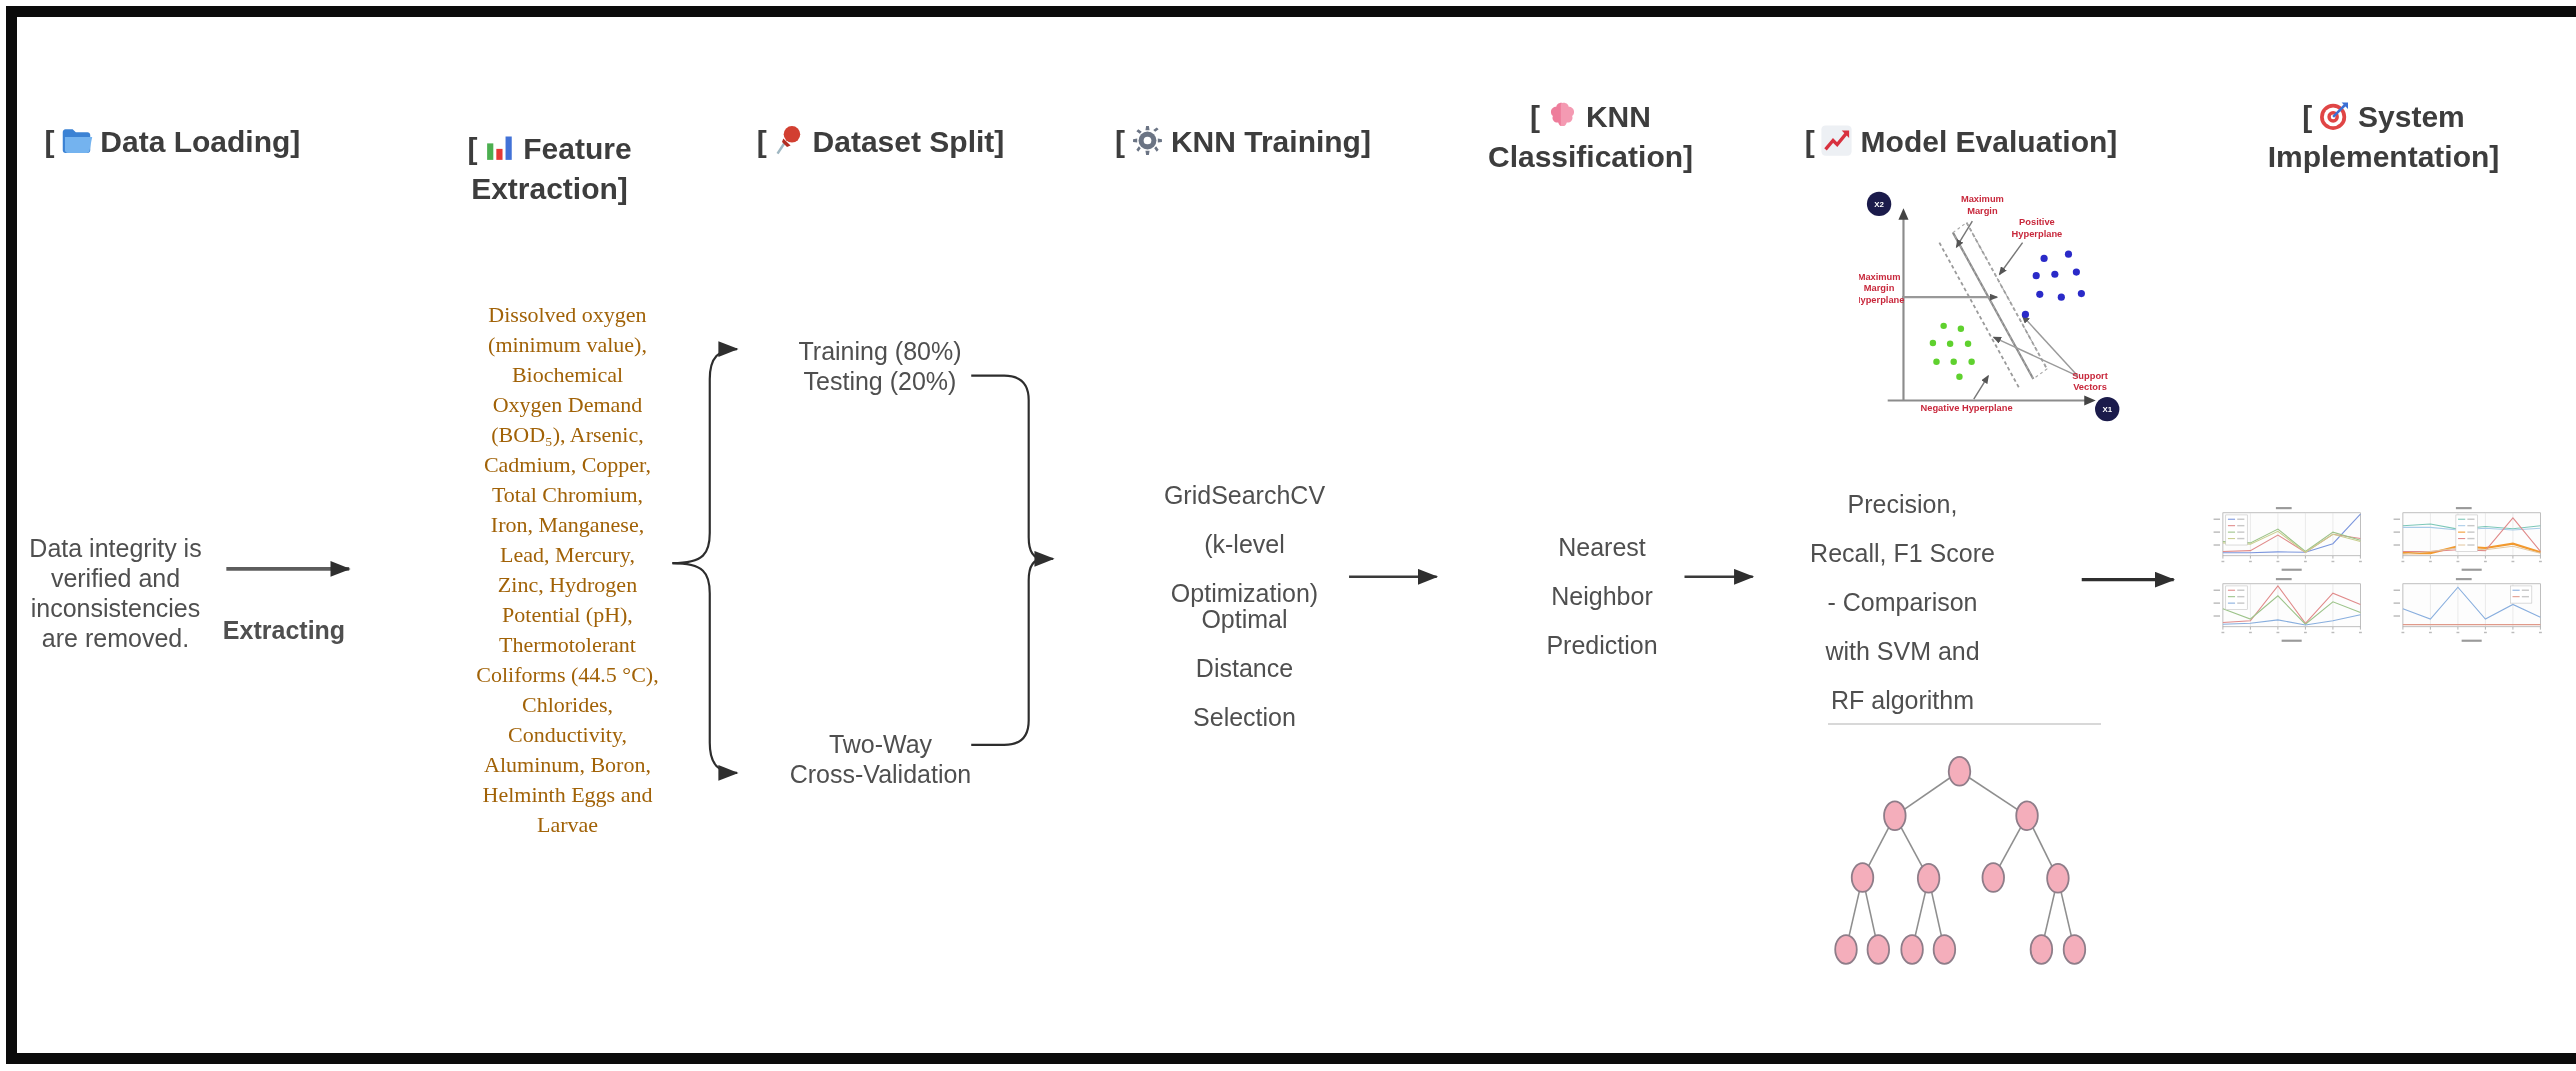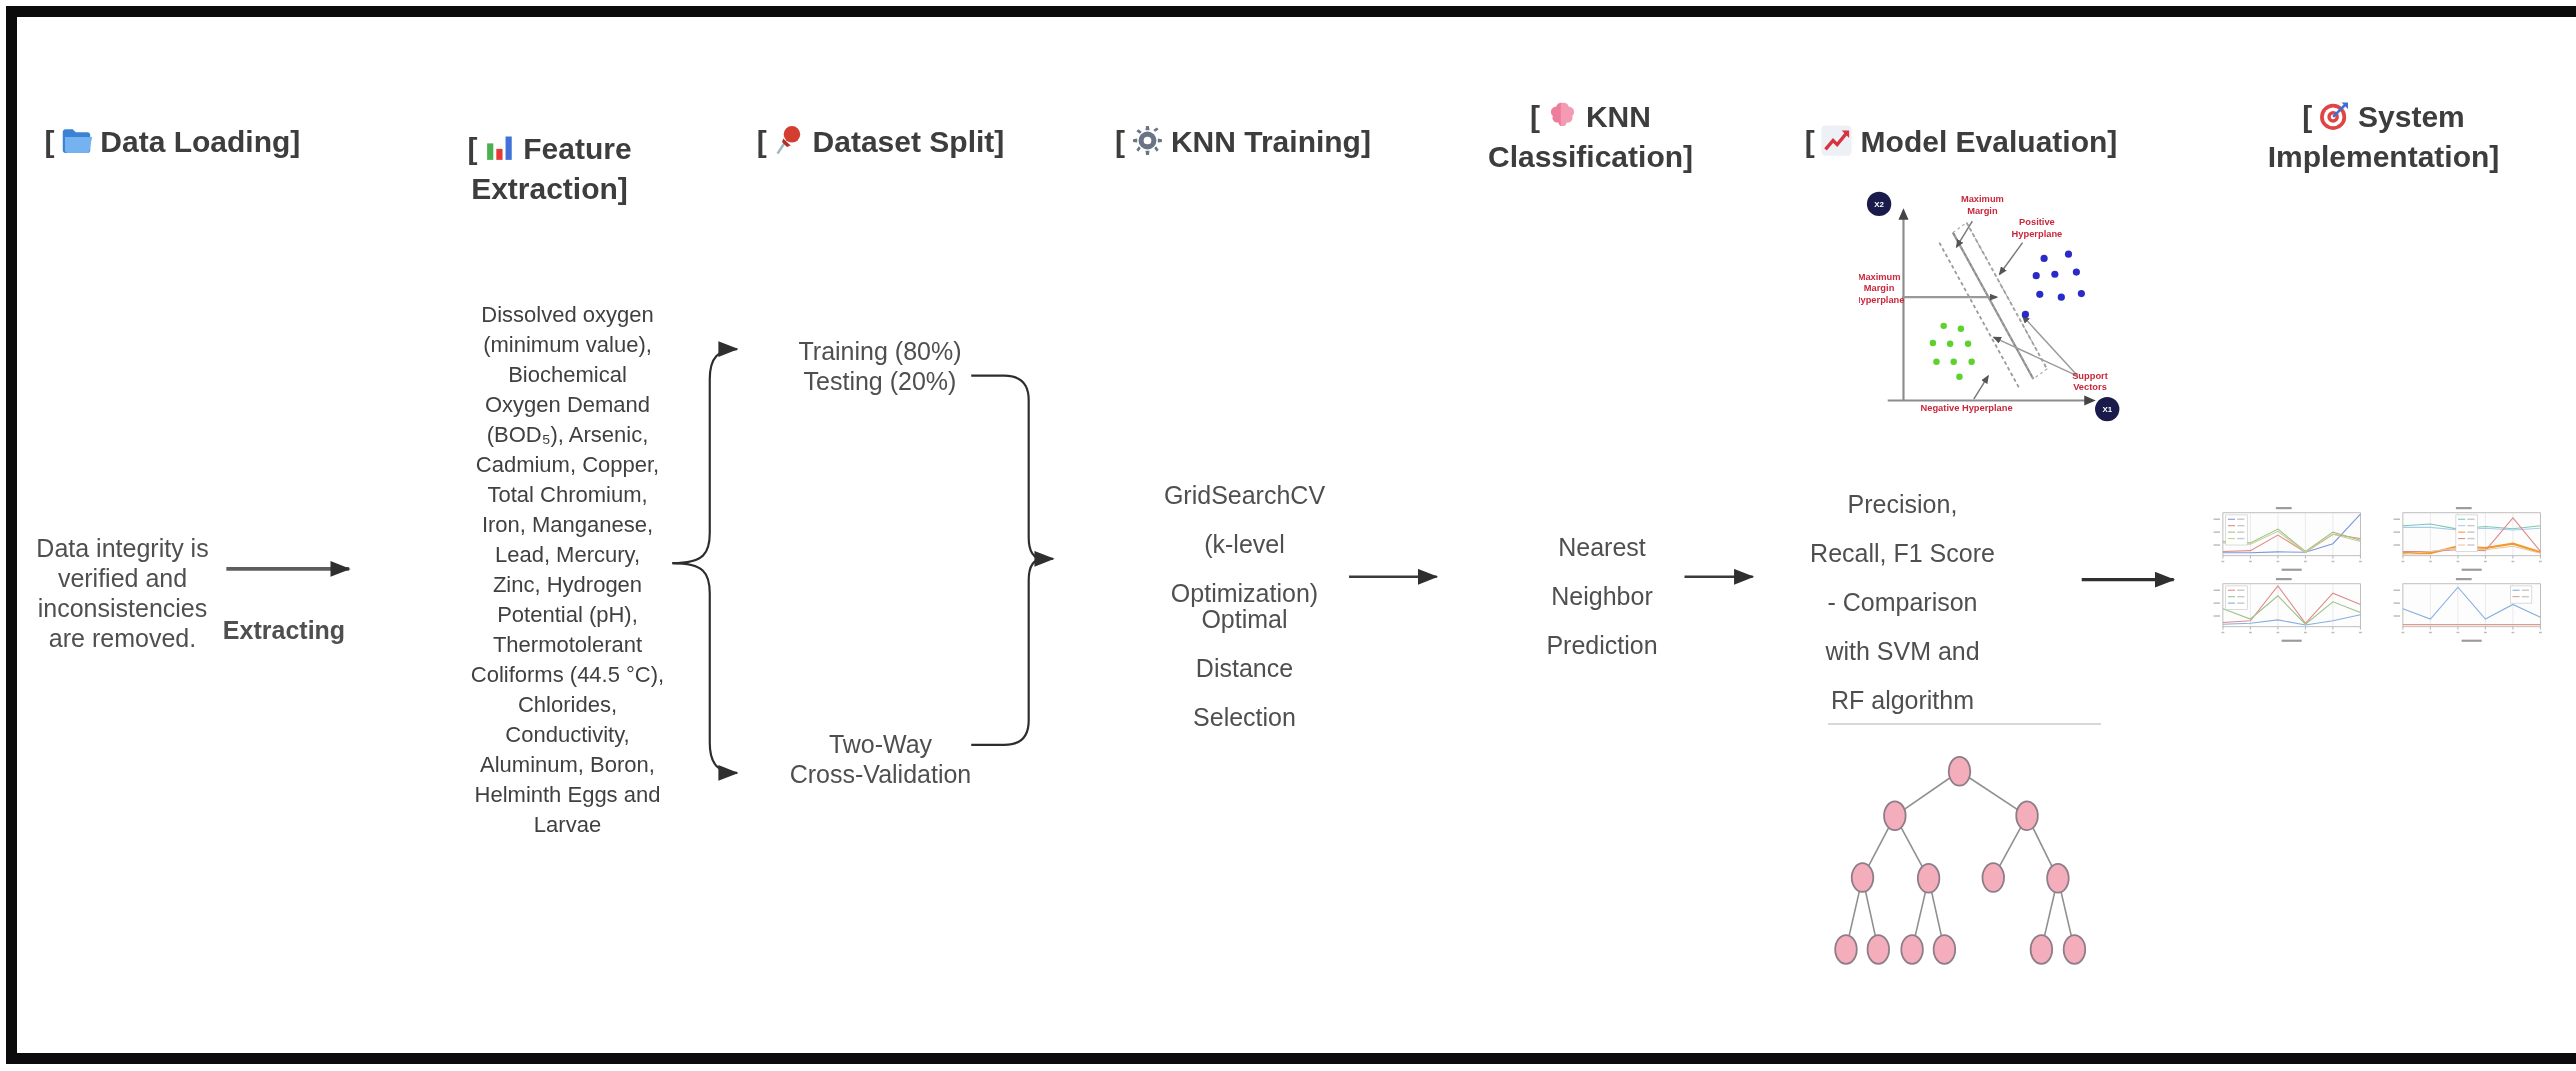--- a/index.html
+++ b/index.html
@@ -5,21 +5,21 @@
   html,body{margin:0;padding:0;background:#ffffff;}
   body{font-family:"Liberation Sans", sans-serif;}
   .canvas{position:relative;width:2576px;height:1071px;background:#fff;overflow:hidden;padding-left:48px;}
   .frame{position:absolute;left:5.7px;top:5.7px;right:7.2px;bottom:7.2px;border:11.5px solid #0b0b0b;background:#ffffff;}
   .abs{position:absolute;}
   .step-header{position:absolute;text-align:center;font-weight:bold;font-size:30px;line-height:40px;color:#3d3d3d;}
   .step-header .hicon{display:inline-block;width:33px;height:33px;vertical-align:-5px;margin:0 7.2px 0 5.7px;}
   .step-header .hicon svg{width:33px;height:33px;display:block;}
   .body-text{position:absolute;text-align:center;color:#4f4f4f;white-space:pre-line;}
   .b-large{font-size:25px;line-height:30px;}
-  .b-list{font-size:22px;line-height:30px;color:#404040;}
+  .b-list{font-size:22px;line-height:30px;color:#a16207;font-family:Liberation Serif, serif;}
   .b-mid{font-size:25px;line-height:49px;}
   .divider{position:absolute;background:#d8d8d8;height:2.2px;}
   .overlay{position:absolute;left:0;top:0;pointer-events:none;}
   .mini-chart{position:absolute;background:#ffffff;}
   .svm-label{font-size:13px;font-weight:bold;}
 </style>
 </head>
 <body>
 
 <div class="canvas">
@@ -77,21 +77,21 @@
     <span>[</span><span class="hicon"><svg viewBox="0 0 24 24">
           <circle cx="11" cy="13" r="9.5" fill="#e04545"></circle>
           <circle cx="11" cy="13" r="6.8" fill="#ffffff"></circle>
           <circle cx="11" cy="13" r="4.2" fill="#e04545"></circle>
           <circle cx="11" cy="13" r="1.7" fill="#ffffff"></circle>
           <line x1="11" y1="13" x2="20" y2="4" stroke="#3b6fd4" stroke-width="1.8"></line>
           <path fill="#3b6fd4" d="M17.2 2.6h4.6v4.6z"></path>
         </svg></span><span>System Implementation]</span>
   </div>
 
-  <div class="body-text b-large" style="left:25px;top:533px;width:195px;">Data integrity is
+  <div class="body-text b-large" style="left:18px;top:533px;width:195px;">Data integrity is
 verified and
 inconsistencies
 are removed.</div>
 
   <div class="body-text b-large" style="left:216px;top:615px;width:136px;font-weight:bold;">Extracting</div>
 
   <div class="body-text b-list" style="left:465px;top:300px;width:205px;">Dissolved oxygen
 (minimum value),
 Biochemical
 Oxygen Demand

